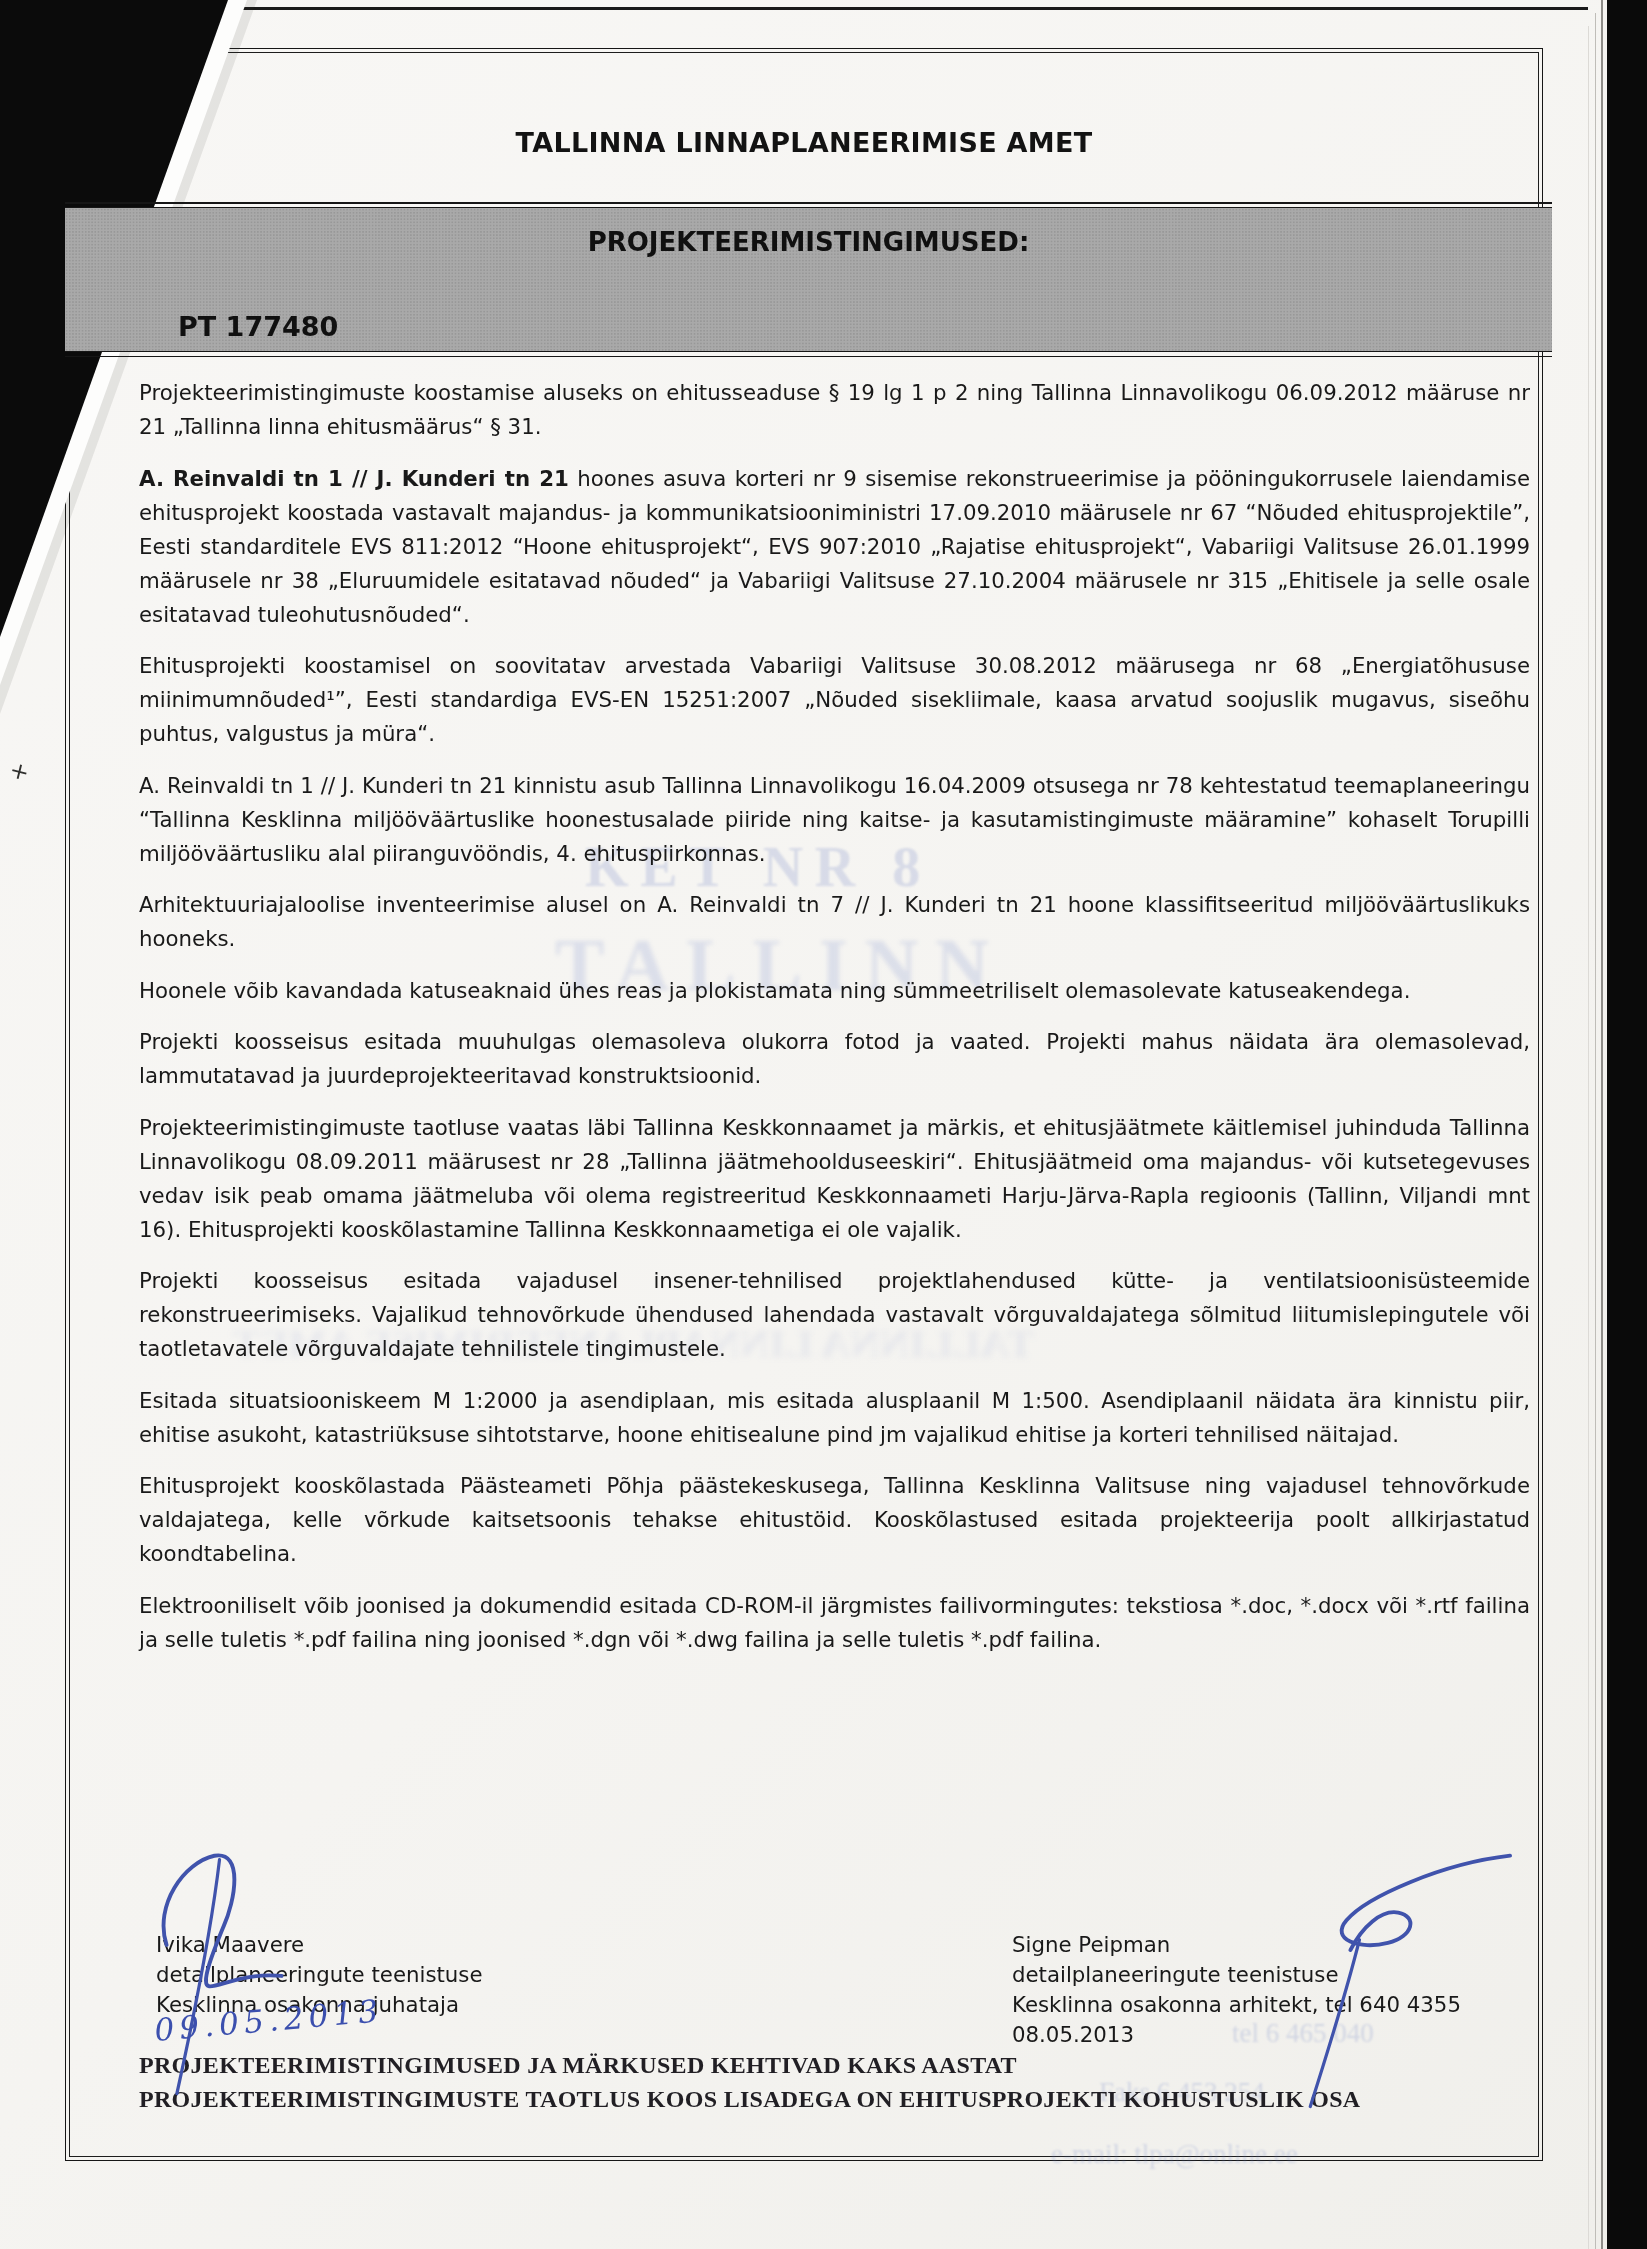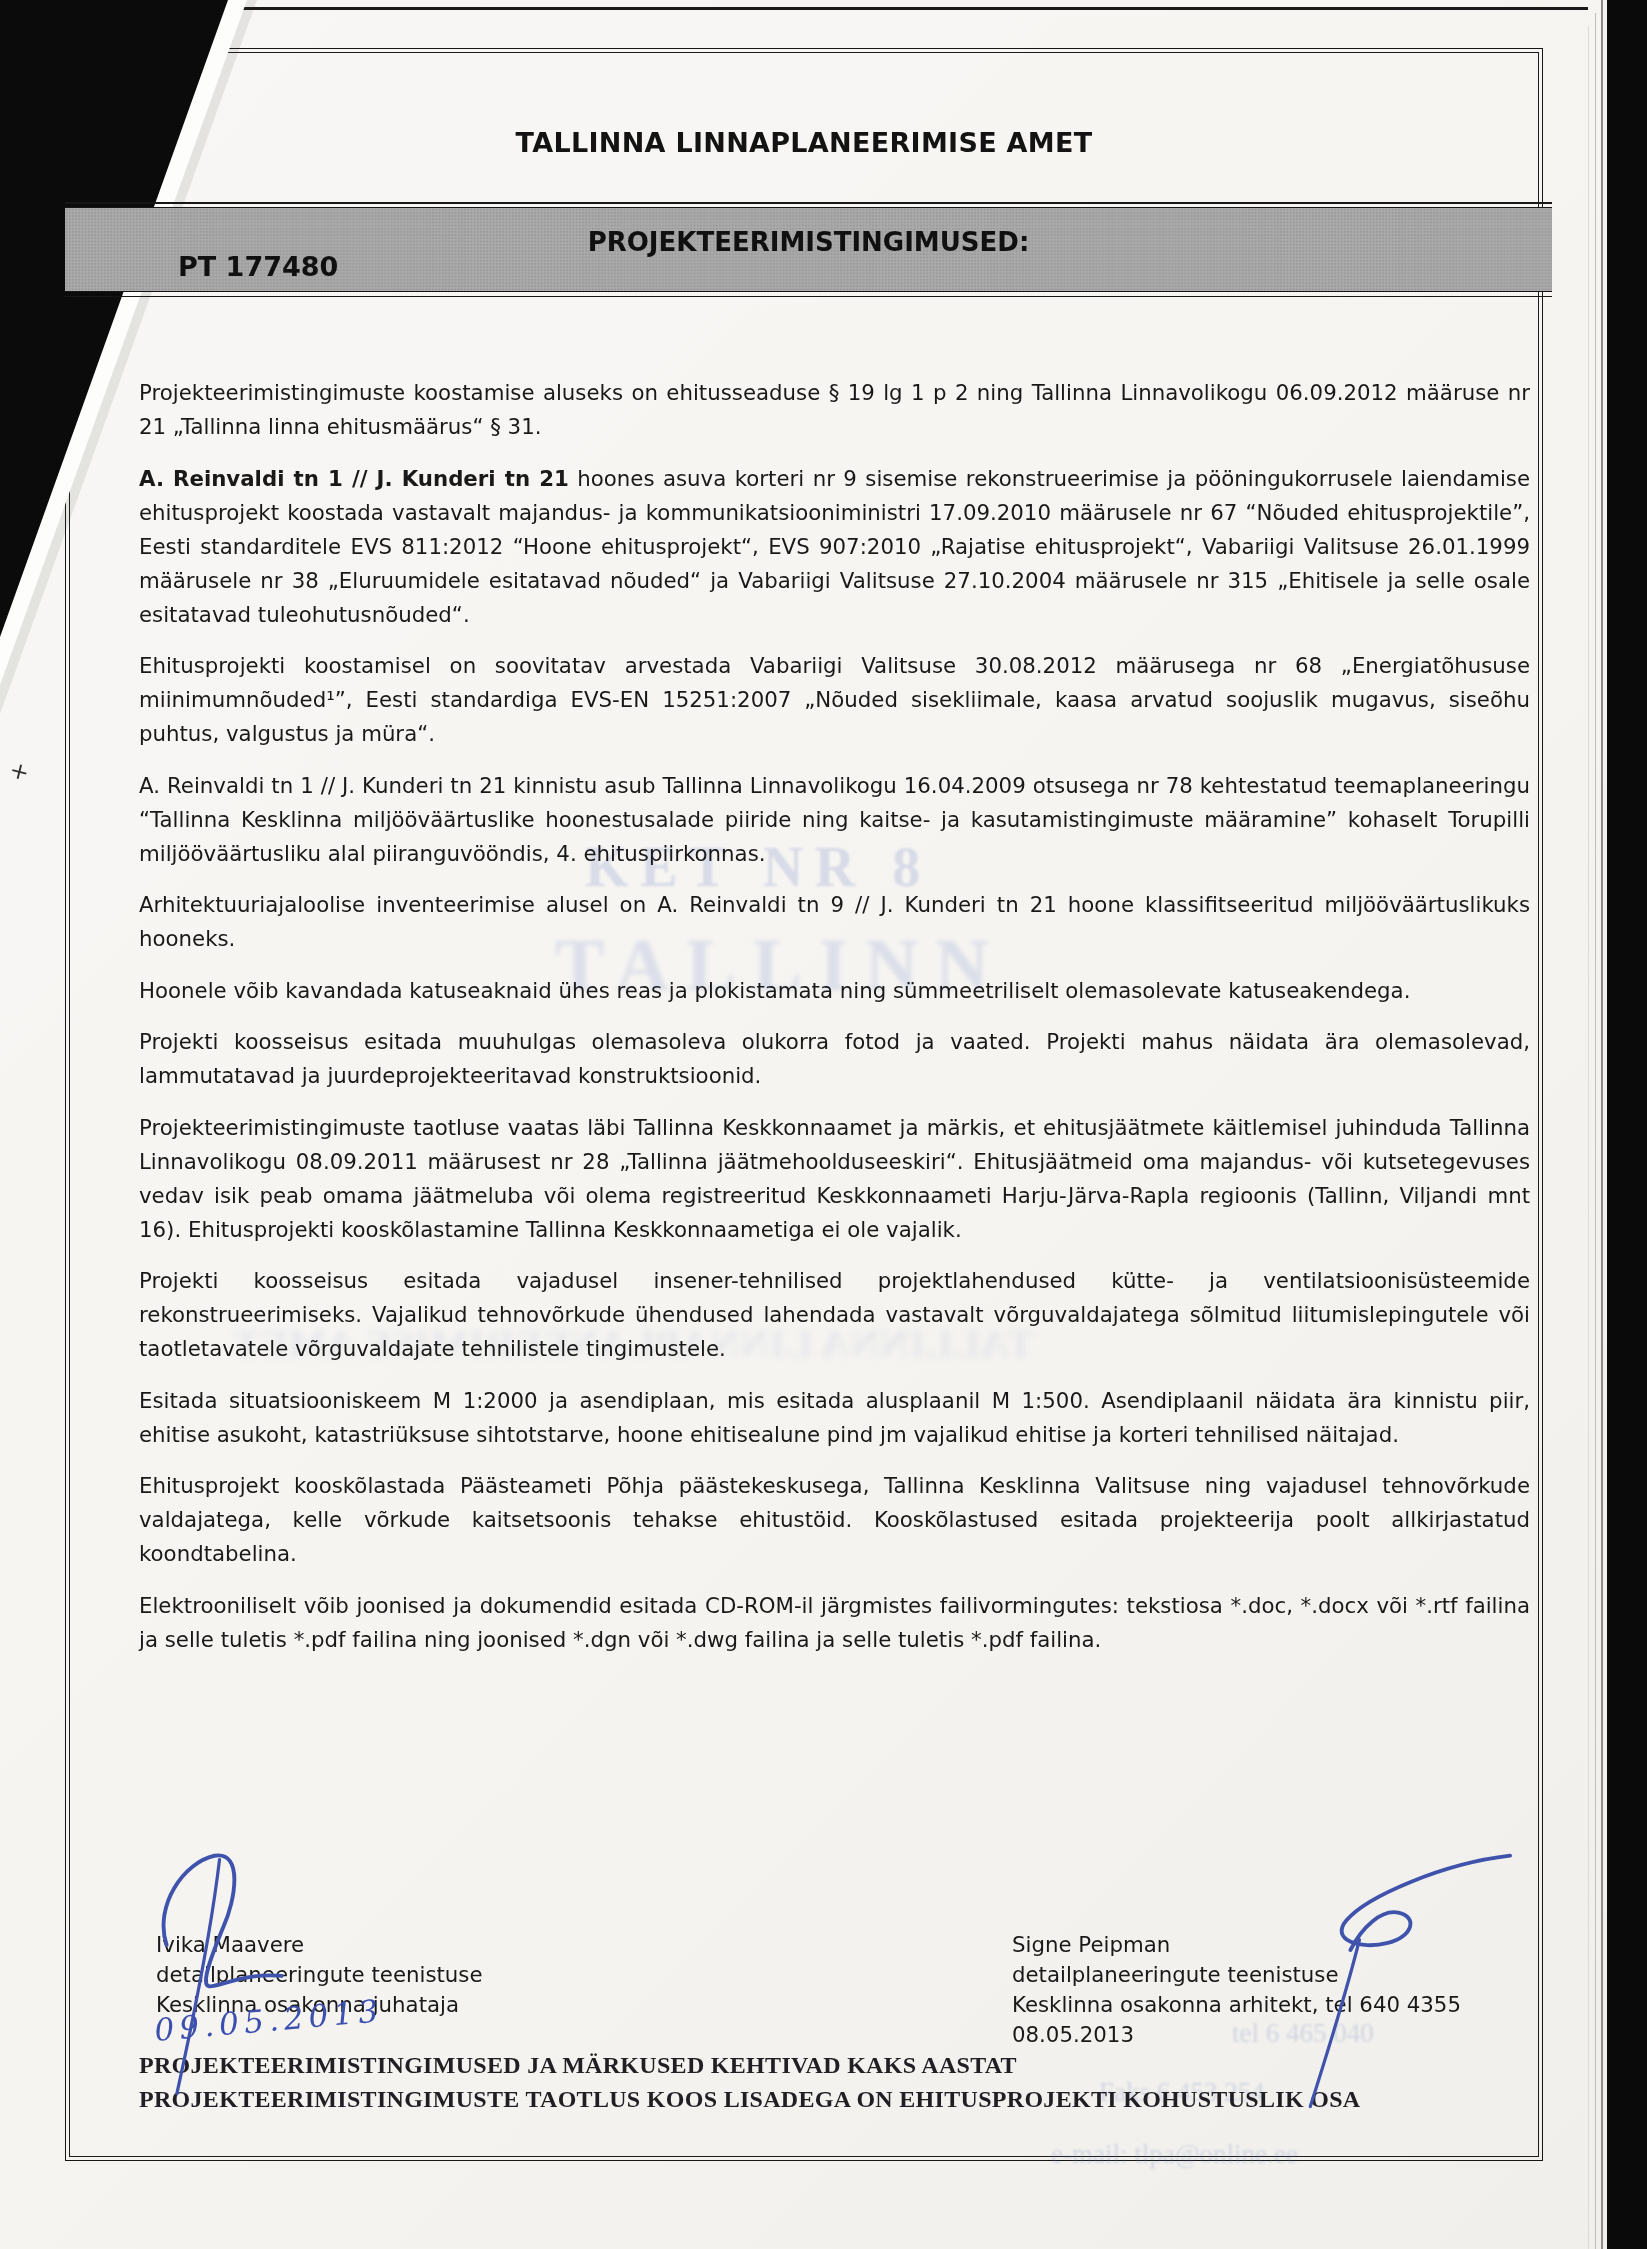--- a/index.html
+++ b/index.html
@@ -27,21 +27,21 @@
     clip-path:polygon(0 0,228px 0,0 637px);background:#0b0b0b;}
   
   .frame{position:absolute;left:65px;top:48px;width:1478px;height:2113px;
     border:1.9px solid #161616;box-sizing:border-box;}
   .frame::before{content:"";position:absolute;inset:2.6px;border:1.3px solid #1d1d1d;pointer-events:none;}
   .agency{
     position:absolute;left:65px;top:127px;width:1478px;text-align:center;
     font-size:27px;font-weight:bold;color:#131313;letter-spacing:0.3px;
   }
   .band{
-    position:absolute;left:65px;top:207px;width:1487px;height:85px;
+    position:absolute;left:65px;top:207px;width:1487px;height:145px;
     background-color:#a9a9a9;
     background-image:radial-gradient(circle,rgba(0,0,0,0.10) 0.6px,transparent 0.9px);
     background-size:3.2px 3.2px;
     border-top:1.3px solid #161616;border-bottom:1.9px solid #161616;
     box-sizing:border-box;z-index:3;
   }
   .band::before{content:"";position:absolute;left:0;right:0;top:-5.8px;height:1.9px;background:#161616;}
   .band::after{content:"";position:absolute;left:0;right:0;bottom:-5.8px;height:1.3px;background:#161616;}
   .band-title{
     margin-top:19.4px;text-align:center;font-size:26px;font-weight:bold;color:#101010;
@@ -108,21 +108,21 @@
   <div class="ghost ghost-contact-1">Faks 6 453 254</div>
   <div class="ghost ghost-contact-2">e-mail: tlpa@online.ee</div>
 
   <div class="pen-mark">+</div>
 
   <div class="body-text">
       <p>Projekteerimistingimuste koostamise aluseks on ehitusseaduse § 19 lg 1 p 2 ning Tallinna Linnavolikogu 06.09.2012 määruse nr 21 „Tallinna linna ehitusmäärus“ § 31.</p>
       <p><b>A. Reinvaldi tn 1 // J. Kunderi tn 21</b> hoones asuva korteri nr 9 sisemise rekonstrueerimise ja pööningukorrusele laiendamise ehitusprojekt koostada vastavalt majandus- ja kommunikatsiooniministri 17.09.2010 määrusele nr 67 “Nõuded ehitusprojektile”, Eesti standarditele EVS 811:2012 “Hoone ehitusprojekt“, EVS 907:2010 „Rajatise ehitusprojekt“, Vabariigi Valitsuse 26.01.1999 määrusele nr 38 „Eluruumidele esitatavad nõuded“ ja Vabariigi Valitsuse 27.10.2004 määrusele nr 315 „Ehitisele ja selle osale esitatavad tuleohutusnõuded“.</p>
       <p>Ehitusprojekti koostamisel on soovitatav arvestada Vabariigi Valitsuse 30.08.2012 määrusega nr 68 „Energiatõhususe miinimumnõuded¹”, Eesti standardiga EVS-EN 15251:2007 „Nõuded sisekliimale, kaasa arvatud soojuslik mugavus, siseõhu puhtus, valgustus ja müra“.</p>
       <p>A. Reinvaldi tn 1 // J. Kunderi tn 21 kinnistu asub Tallinna Linnavolikogu 16.04.2009 otsusega nr 78 kehtestatud teemaplaneeringu “Tallinna Kesklinna miljööväärtuslike hoonestusalade piiride ning kaitse- ja kasutamistingimuste määramine” kohaselt Torupilli miljööväärtusliku alal piiranguvööndis, 4. ehituspiirkonnas.</p>
-      <p>Arhitektuuriajaloolise inventeerimise alusel on A. Reinvaldi tn 9 // J. Kunderi tn 21 hoone klassifitseeritud miljööväärtuslikuks hooneks.</p>
+      <p>Arhitektuuriajaloolise inventeerimise alusel on A. Reinvaldi tn 7 // J. Kunderi tn 21 hoone klassifitseeritud miljööväärtuslikuks hooneks.</p>
       <p>Hoonele võib kavandada katuseaknaid ühes reas ja plokistamata ning sümmeetriliselt olemasolevate katuseakendega.</p>
       <p>Projekti koosseisus esitada muuhulgas olemasoleva olukorra fotod ja vaated. Projekti mahus näidata ära olemasolevad, lammutatavad ja juurdeprojekteeritavad konstruktsioonid.</p>
       <p>Projekteerimistingimuste taotluse vaatas läbi Tallinna Keskkonnaamet ja märkis, et ehitusjäätmete käitlemisel juhinduda Tallinna Linnavolikogu 08.09.2011 määrusest nr 28 „Tallinna jäätmehoolduseeskiri“. Ehitusjäätmeid oma majandus- või kutsetegevuses vedav isik peab omama jäätmeluba või olema registreeritud Keskkonnaameti Harju-Järva-Rapla regioonis (Tallinn, Viljandi mnt 16). Ehitusprojekti kooskõlastamine Tallinna Keskkonnaametiga ei ole vajalik.</p>
       <p>Projekti koosseisus esitada vajadusel insener-tehnilised projektlahendused kütte- ja ventilatsioonisüsteemide rekonstrueerimiseks. Vajalikud tehnovõrkude ühendused lahendada vastavalt võrguvaldajatega sõlmitud liitumislepingutele või taotletavatele võrguvaldajate tehnilistele tingimustele.</p>
       <p>Esitada situatsiooniskeem M 1:2000 ja asendiplaan, mis esitada alusplaanil M 1:500. Asendiplaanil näidata ära kinnistu piir, ehitise asukoht, katastriüksuse sihtotstarve, hoone ehitisealune pind jm vajalikud ehitise ja korteri tehnilised näitajad.</p>
       <p>Ehitusprojekt kooskõlastada Päästeameti Põhja päästekeskusega, Tallinna Kesklinna Valitsuse ning vajadusel tehnovõrkude valdajatega, kelle võrkude kaitsetsoonis tehakse ehitustöid. Kooskõlastused esitada projekteerija poolt allkirjastatud koondtabelina.</p>
       <p>Elektrooniliselt võib joonised ja dokumendid esitada CD-ROM-il järgmistes failivormingutes: tekstiosa *.doc, *.docx või *.rtf failina ja selle tuletis *.pdf failina ning joonised *.dgn või *.dwg failina ja selle tuletis *.pdf failina.</p>
     </div>
 
   <svg class="sig-svg sig-svg-left" width="220" height="252" viewBox="0 0 340 390">

